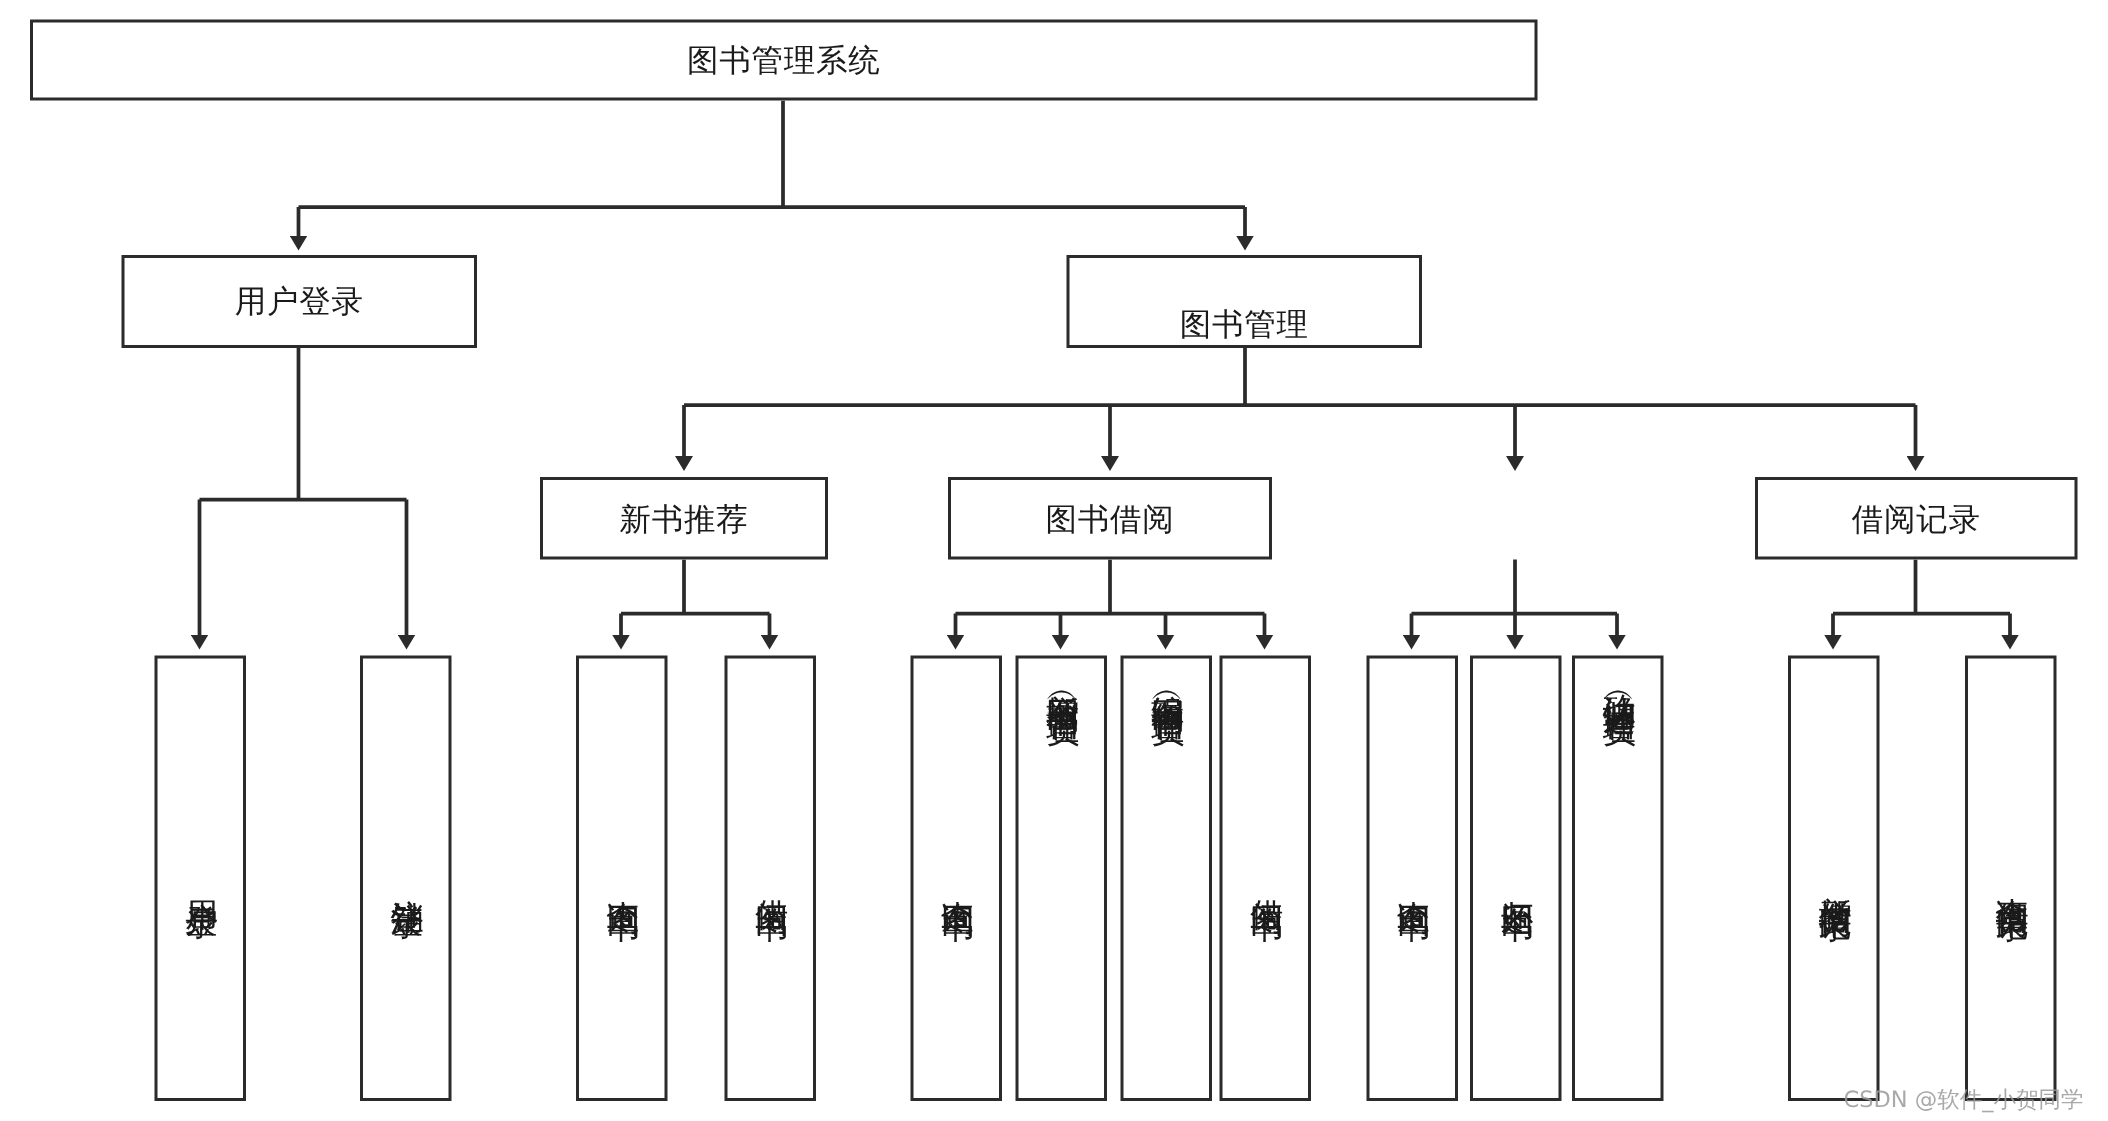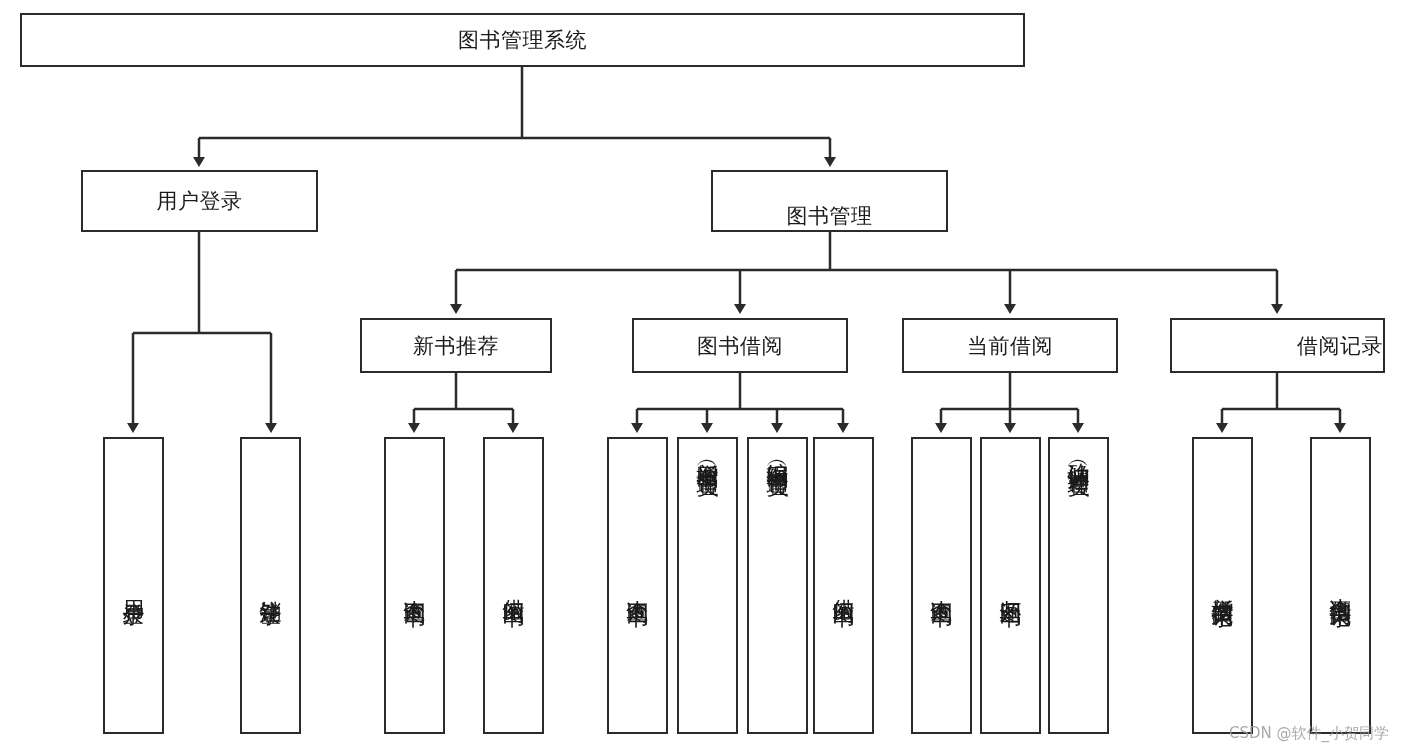--- a/index.html
+++ b/index.html
@@ -134,24 +134,21 @@
   <div class="node node-h" style="left:711px; top:170px; width:237px; height:62px;align-items:flex-end;">
     <span class="label">图书管理</span>
   </div>
 
   <div class="node node-h" style="left:360px; top:318px; width:192px; height:55px;font-family:Liberation Serif, serif;">
     <span class="label">新书推荐</span>
   </div>
   <div class="node node-h" style="left:632px; top:318px; width:216px; height:55px;">
     <span class="label">图书借阅</span>
   </div>
-  <div class="node node-h" style="left:902px; top:318px; width:216px; height:55px;">
-    <span class="label">当前借阅</span>
-  </div>
-  <div class="node node-h" style="left:1170px; top:318px; width:215px; height:55px;justify-content:flex-end;">
+  <div class="node node-h" style="left:1170px; top:318px; width:215px; height:55px;">
     <span class="label">借阅记录</span>
   </div>
 
   <div class="node node-v" style="left:103px; top:437px; width:61px; height:297px;">
     <span class="label">用户登录</span>
   </div>
   <div class="node node-v" style="left:240px; top:437px; width:61px; height:297px;">
     <span class="label">注销登录</span>
   </div>
 

